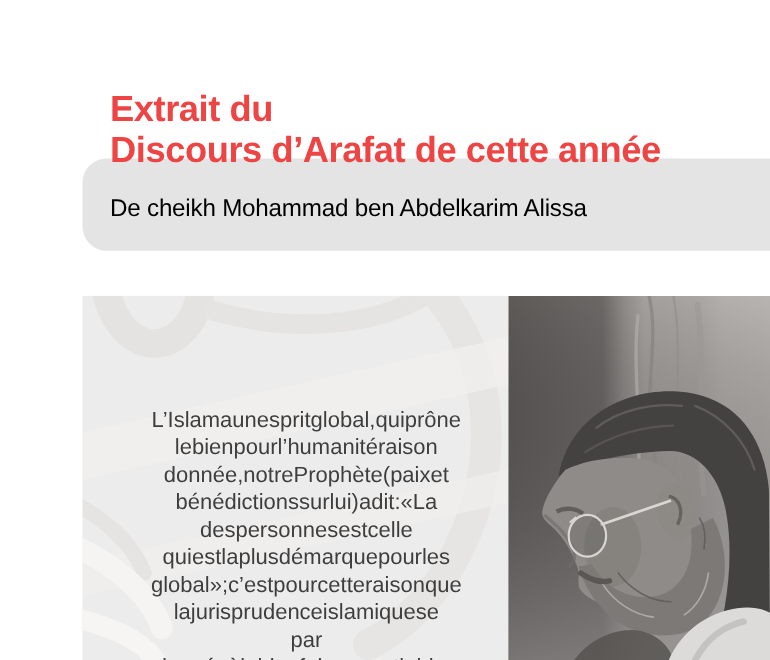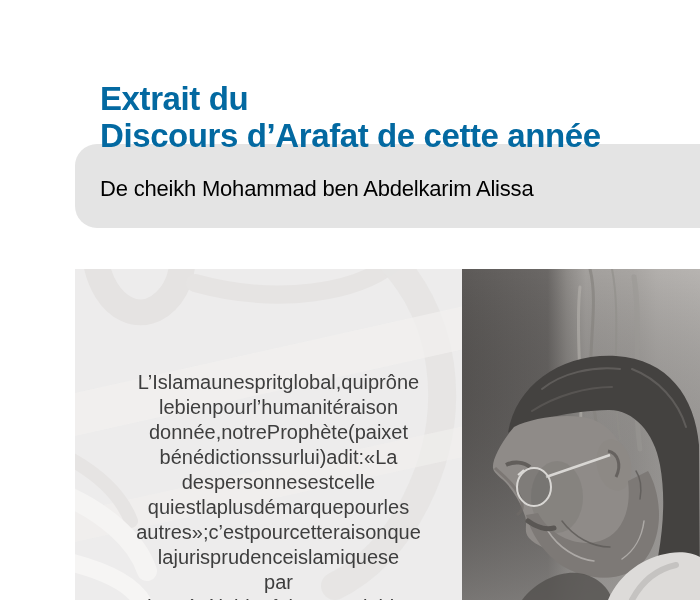--- a/index.html
+++ b/index.html
@@ -9,21 +9,21 @@
     background:#ffffff; overflow:hidden;
     font-family:"Liberation Sans", sans-serif;
   }
   .subtitle-band {
     position:absolute; left:75px; top:144px; width:625px; height:84px;
     background:#e4e4e4; border-radius:22px 0 0 22px;
   }
   .title {
     position:absolute; left:100px; top:80px;
     font-weight:700; font-size:33px; line-height:37px;
-    letter-spacing:-0.4px; color:#0369a1;
+    letter-spacing:-0.4px; color:#ef4444;
   }
   .title span { display:block; }
   .subtitle {
     position:absolute; left:100px; top:176px;
     font-size:22px; line-height:26px; letter-spacing:-0.2px;
     font-weight:400; color:#000000;
   }
   .content-panel {
     position:absolute; left:75px; top:269px; width:387px; height:331px;
     background:#edecec; overflow:hidden;
@@ -115,21 +115,21 @@
     <div class="pline">
         <span>qui</span>
         <span>est</span>
         <span>la</span>
         <span>plus</span>
         <span>démarque</span>
         <span>pour</span>
         <span>les</span>
       </div>
     <div class="pline">
-        <span>autres</span>
+        <span>global</span>
         <span>»</span>
         <span>;</span>
         <span>c’est</span>
         <span>pour</span>
         <span>cette</span>
         <span>raison</span>
         <span>que</span>
       </div>
     <div class="pline">
         <span>la</span>

